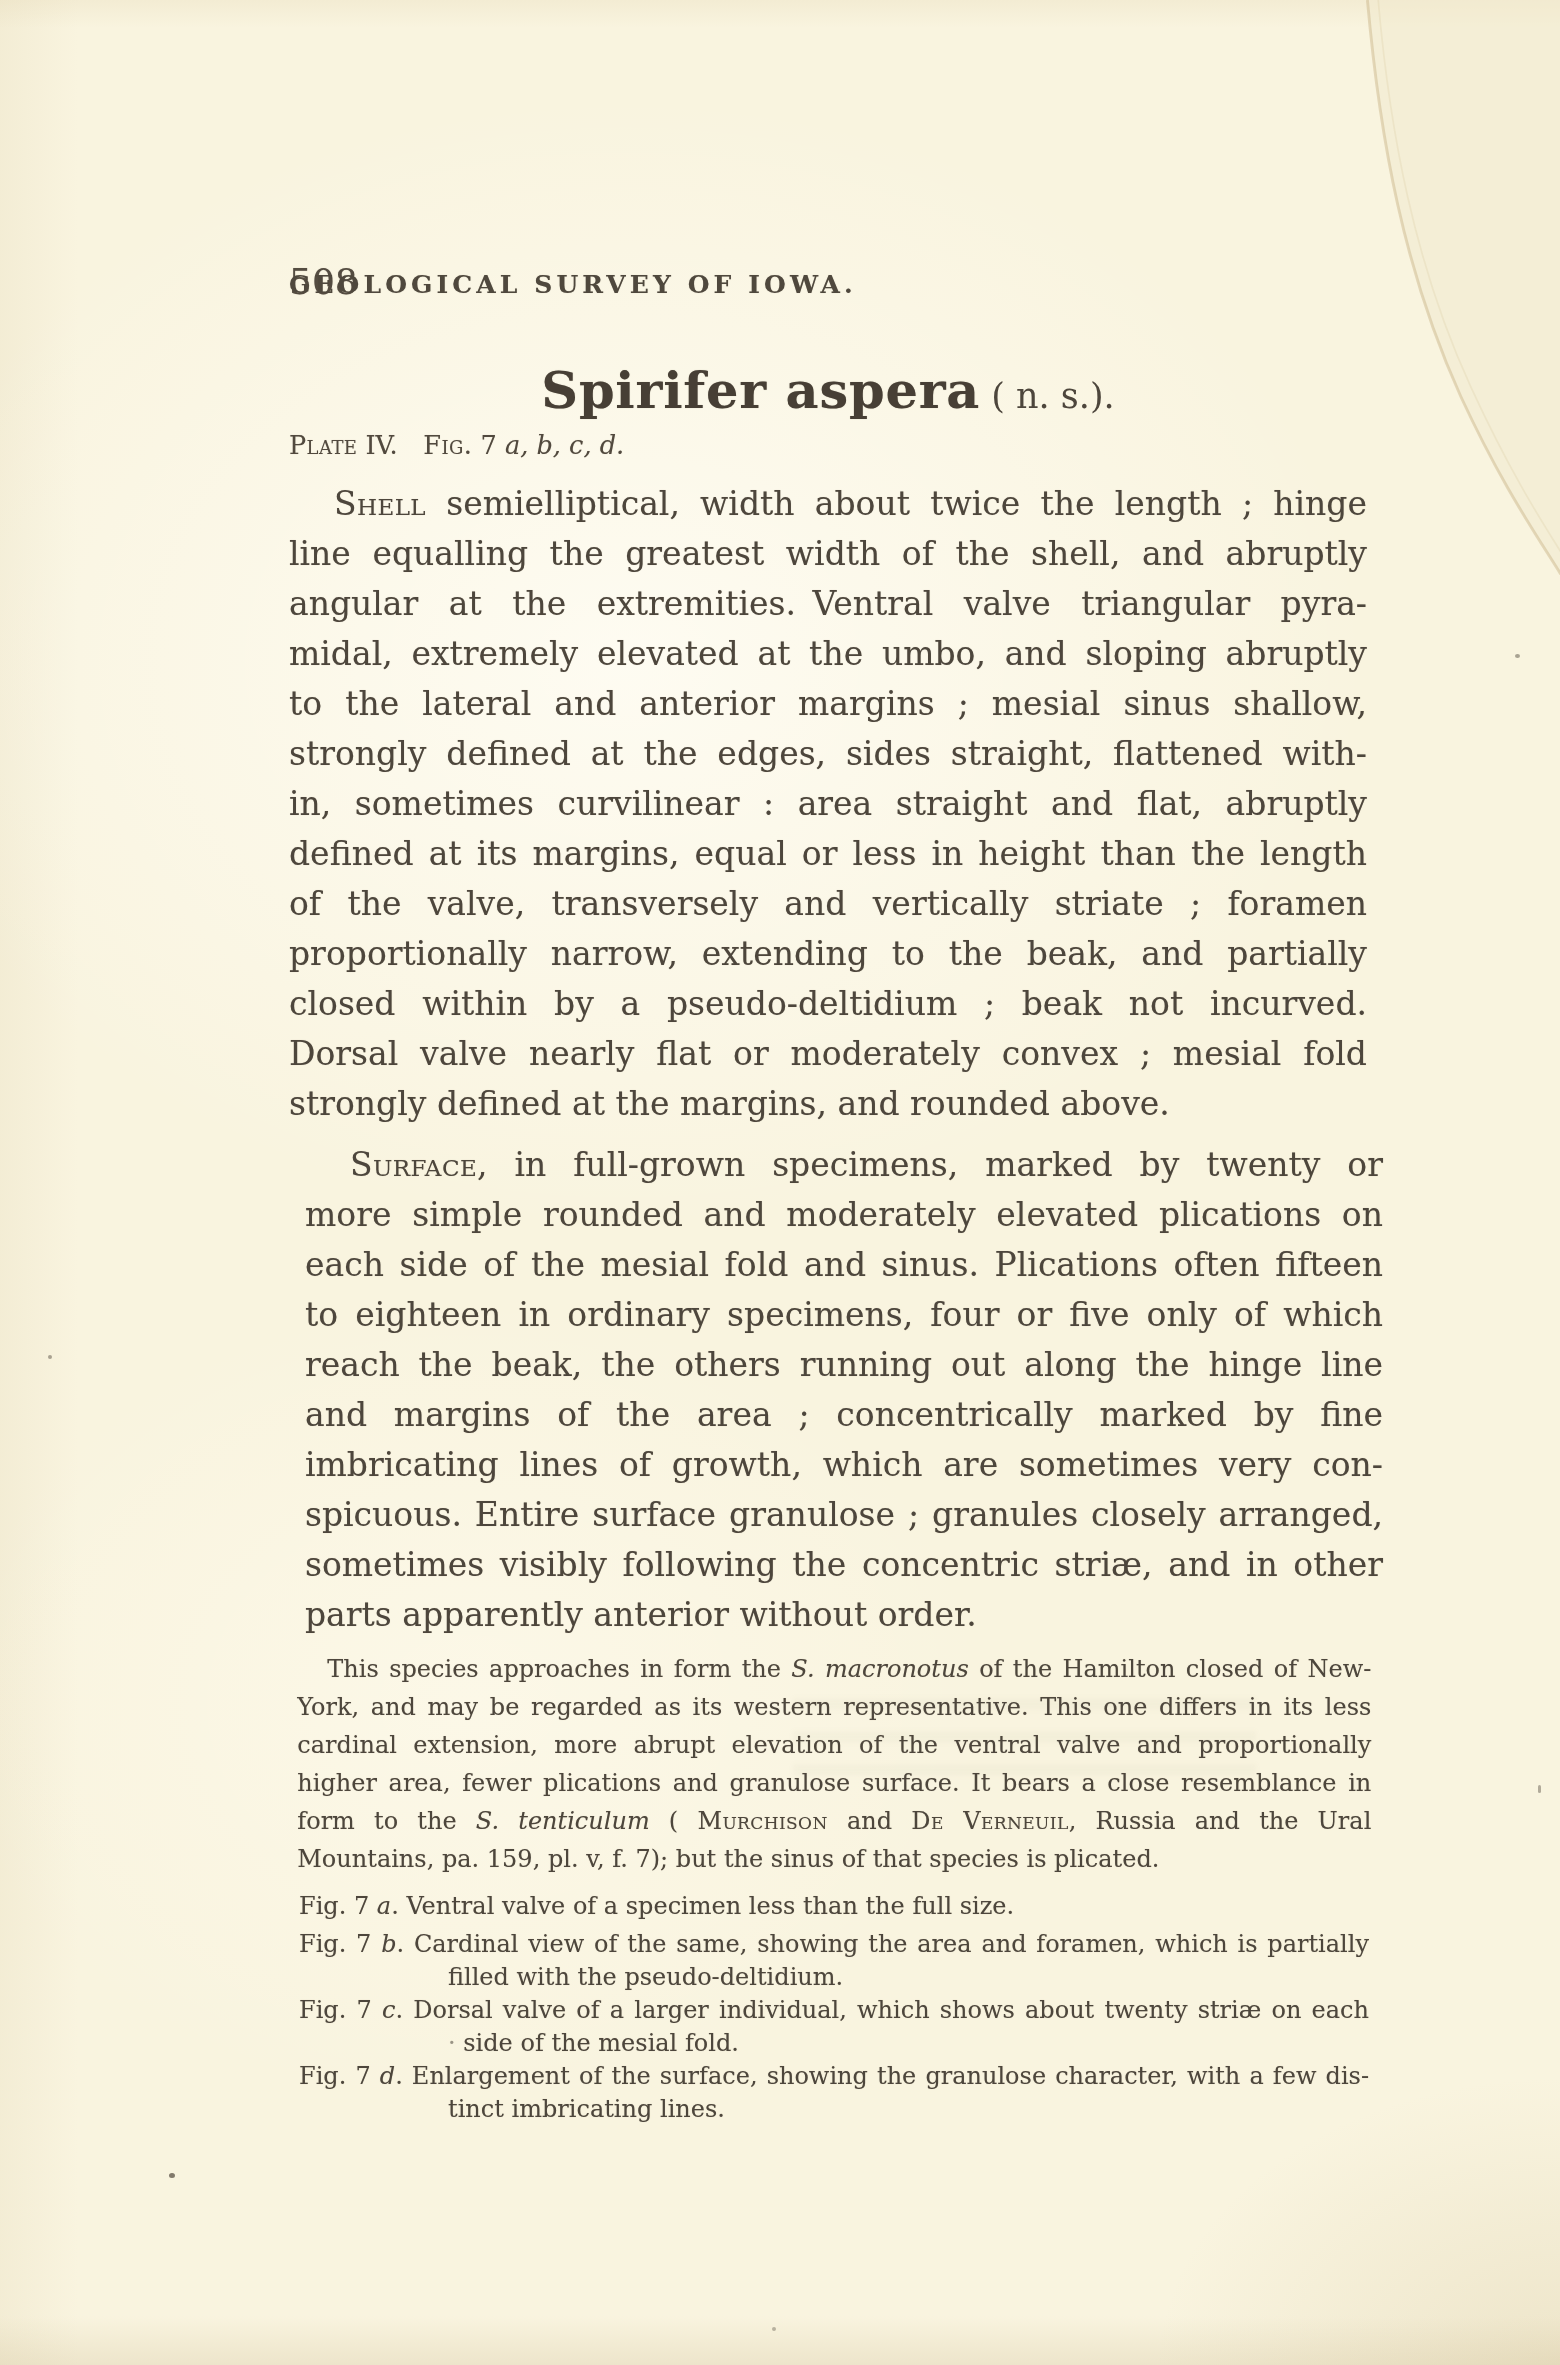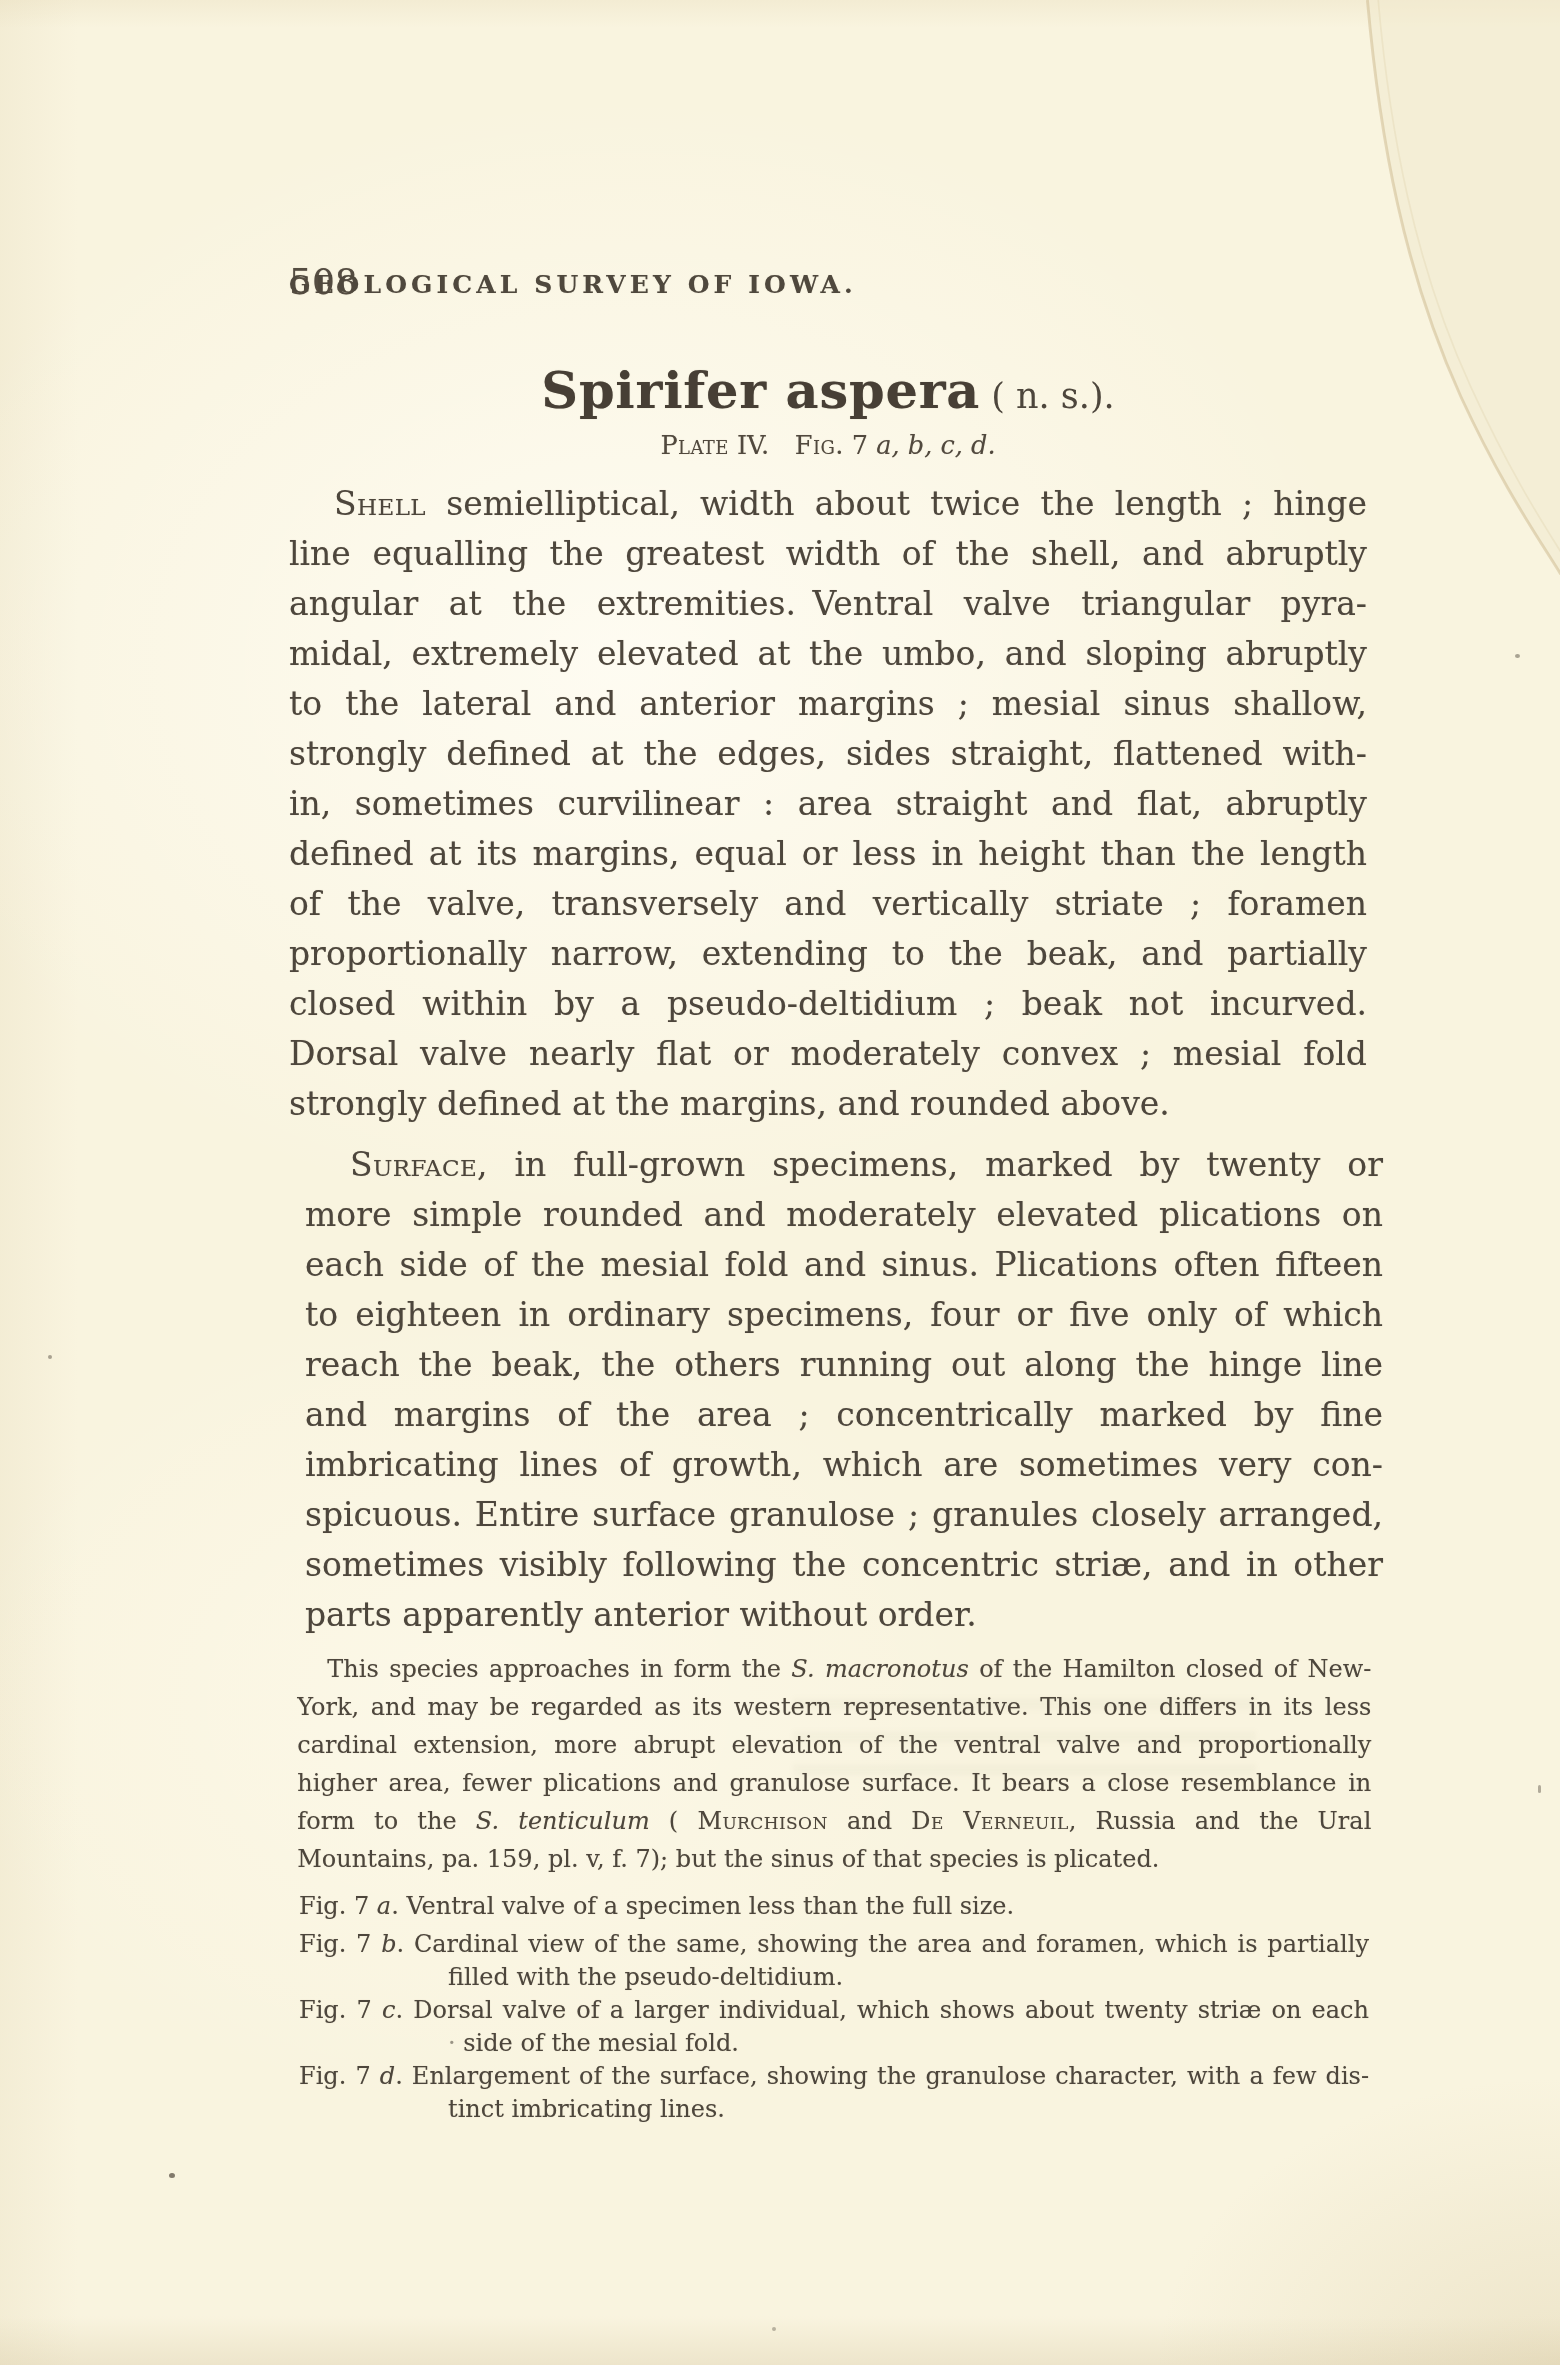--- a/index.html
+++ b/index.html
@@ -32,21 +32,21 @@
   }
   .running-title{
     position:absolute;left:0;top:5px;width:100%;text-align:left;
     font-size:25px;line-height:33px;font-weight:bold;letter-spacing:4.1px;color:#4f4albino;
     color:#4f483d;text-shadow:0 0 0.8px rgba(90,80,65,0.35);
   }
   .title-block{position:absolute;top:366px;left:0;width:100%;text-align:center;line-height:48px;}
   .title-main{font-size:51px;font-weight:bold;color:#473f35;letter-spacing:0.8px;text-shadow:0 0 0.8px rgba(80,70,55,0.45);}
   .title-suffix{font-size:35px;font-weight:normal;color:#4d463c;}
   .plate-block{position:absolute;top:429px;left:0;width:100%;font-size:25.6px;line-height:33px;color:#51493e;}
-  .plate-block .line{text-align:center;}
+  .plate-block .line{text-align:left;}
   .para{position:absolute;left:0;width:100%;font-size:33px;line-height:50px;}
   .para1{top:479px;}
   .para2{top:1140px;margin-left:16px;}
   .note{position:absolute;left:8.3px;width:1074px;top:1650px;font-size:24px;line-height:38px;}
   .caption{position:absolute;left:10px;width:1070px;font-size:24px;line-height:33px;}
   .cap-a{top:1890px;}
   .cap-b{top:1928px;}
   .cap-c{top:1994px;}
   .cap-d{top:2060px;}
   .line{white-space:normal;text-shadow:0 0 0.8px rgba(90,80,65,0.33);}

